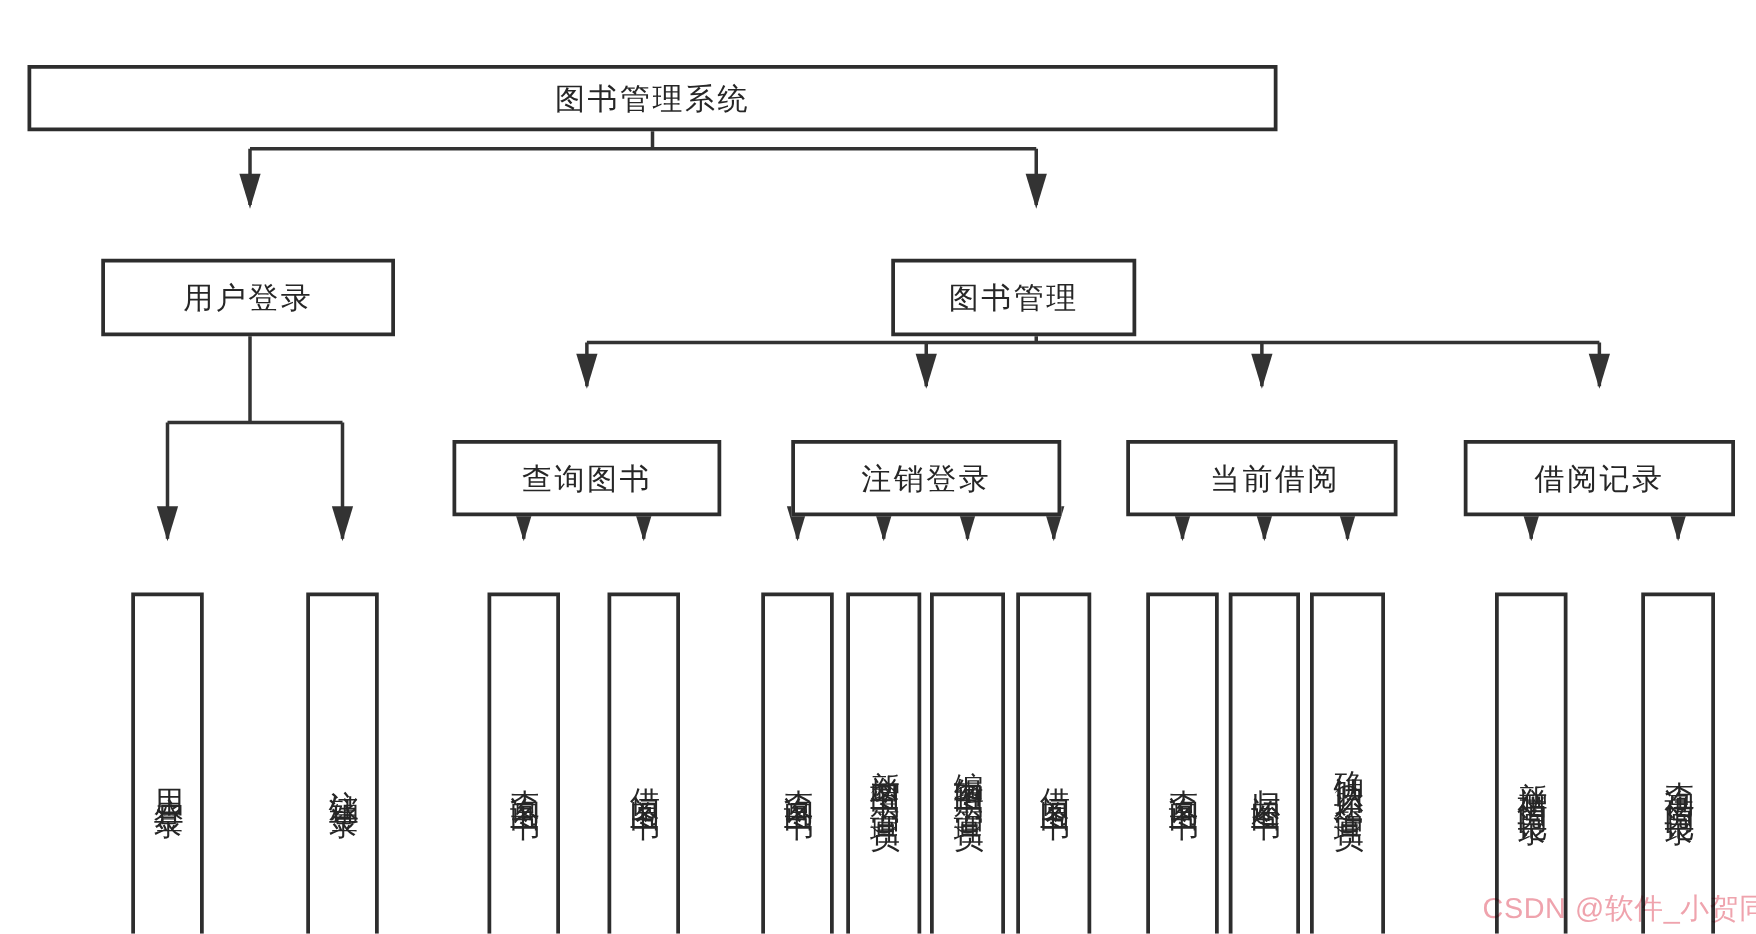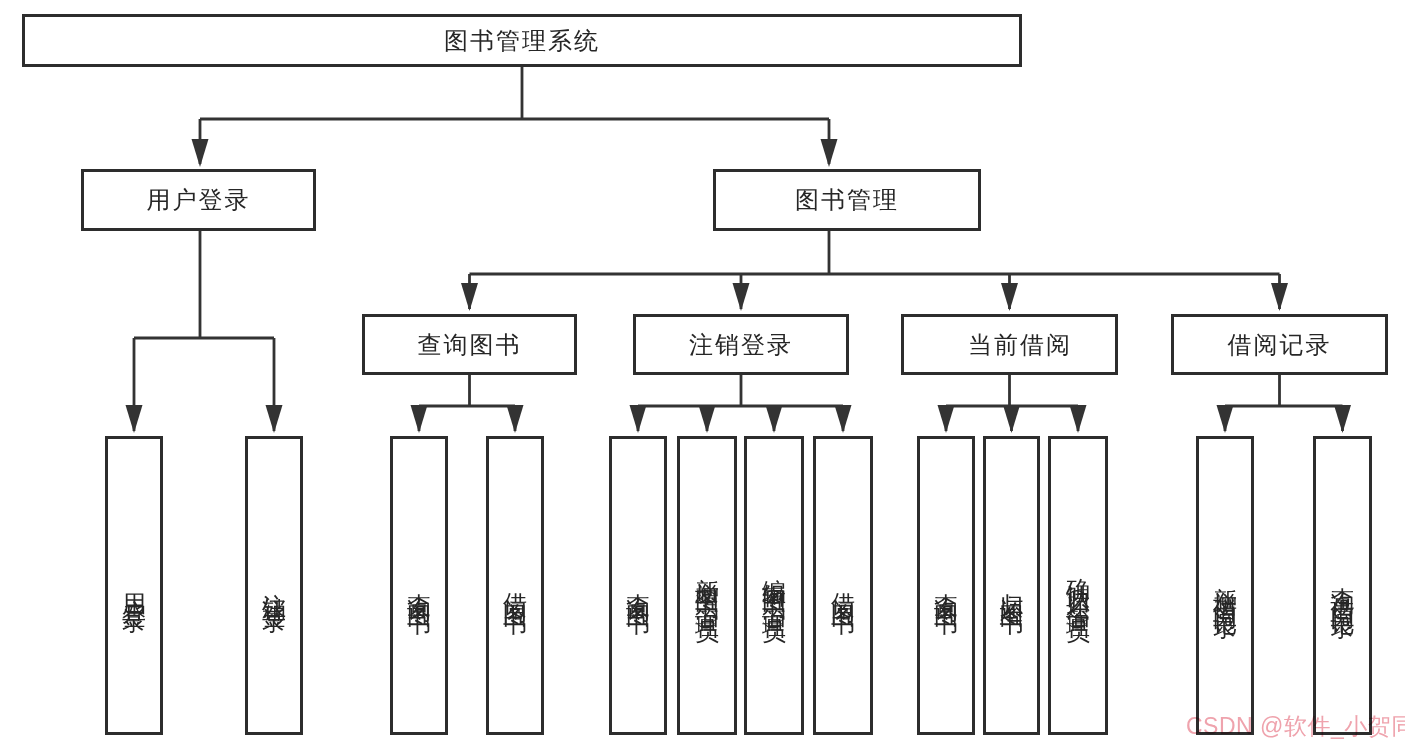--- a/index.html
+++ b/index.html
@@ -20,20 +20,21 @@
     position: absolute;
     box-sizing: border-box;
     background: #ffffff;
     border: 3px solid #2d2d2d;
     color: #262626;
     display: flex;
     align-items: center;
     justify-content: center;
     z-index: 2;
     white-space: nowrap;
+    margin-top: 38px;
   }
   .node {
     font-size: 24px;
     letter-spacing: 2px;
   }
   .leaf {
     font-size: 24px;
     writing-mode: vertical-rl;
     letter-spacing: 6px;
     line-height: 1;
@@ -89,21 +90,21 @@
       <polygon points="1011.5,433 1003,405 1020,405"></polygon>
       <polygon points="1078,433 1069.5,405 1086.5,405"></polygon>
       <polygon points="1225,433 1216.5,405 1233.5,405"></polygon>
       <polygon points="1342.5,433 1334,405 1351,405"></polygon>
     </g>
   </svg>
 
   <div class="node" style="left:22px; top:14px; width:1000px; height:53px;">图书管理系统</div>
 
   <div class="node" style="left:81px; top:169px; width:235px; height:62px;">用户登录</div>
-  <div class="node" style="left:713px; top:169px; width:268px; height:62px;">图书管理</div>
+  <div class="node" style="left:713px; top:169px; width:196px; height:62px;">图书管理</div>
 
   <div class="node" style="left:362px; top:314px; width:215px; height:61px;">查询图书</div>
   <div class="node" style="left:633px; top:314px; width:216px; height:61px;">注销登录</div>
   <div class="node" style="left:901px; top:314px; width:217px; height:61px;padding-left:21px;">当前借阅</div>
   <div class="node" style="left:1171px; top:314px; width:217px; height:61px;">借阅记录</div>
 
   <div class="leaf" style="left:105px; top:436px; width:58px; height:299px;">用户登录</div>
   <div class="leaf" style="left:245px; top:436px; width:58px; height:299px;">注销登录</div>
 
   <div class="leaf" style="left:390px; top:436px; width:58px; height:299px;">查询图书</div>

